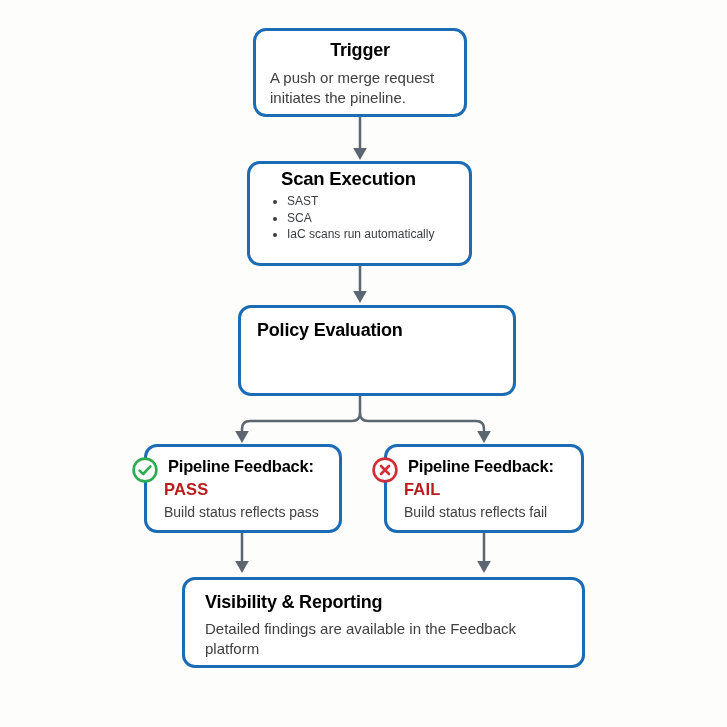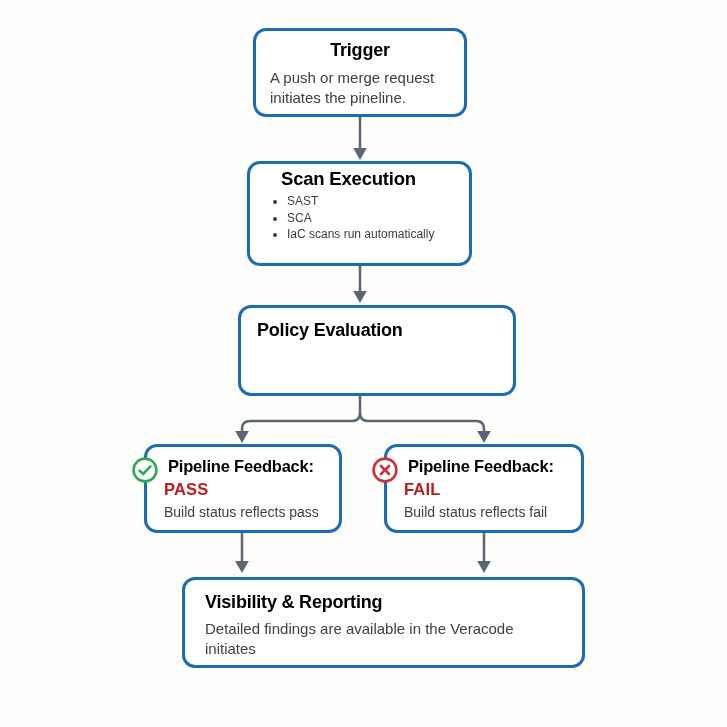--- a/index.html
+++ b/index.html
@@ -118,16 +118,16 @@
       <circle cx="14" cy="14" r="11.4" fill="#ffffff" stroke="#cf2e36" stroke-width="2.6"></circle>
       <path d="M10 10 L18 18 M18 10 L10 18" fill="none" stroke="#cf2e36" stroke-width="2.6" stroke-linecap="round"></path>
     </svg>
     <span class="title">Pipeline Feedback:</span>
     <span class="status">FAIL</span>
     <span class="body">Build status reflects fail</span>
   </div>
 
   <div class="node" id="node-visibility">
     <span class="title">Visibility &amp; Reporting</span>
-    <span class="body">Detailed findings are available in the Veracode initiates</span>
+    <span class="body">Detailed findings are available in the Feedback platform</span>
   </div>
 
 </div>
 
 </body></html>

